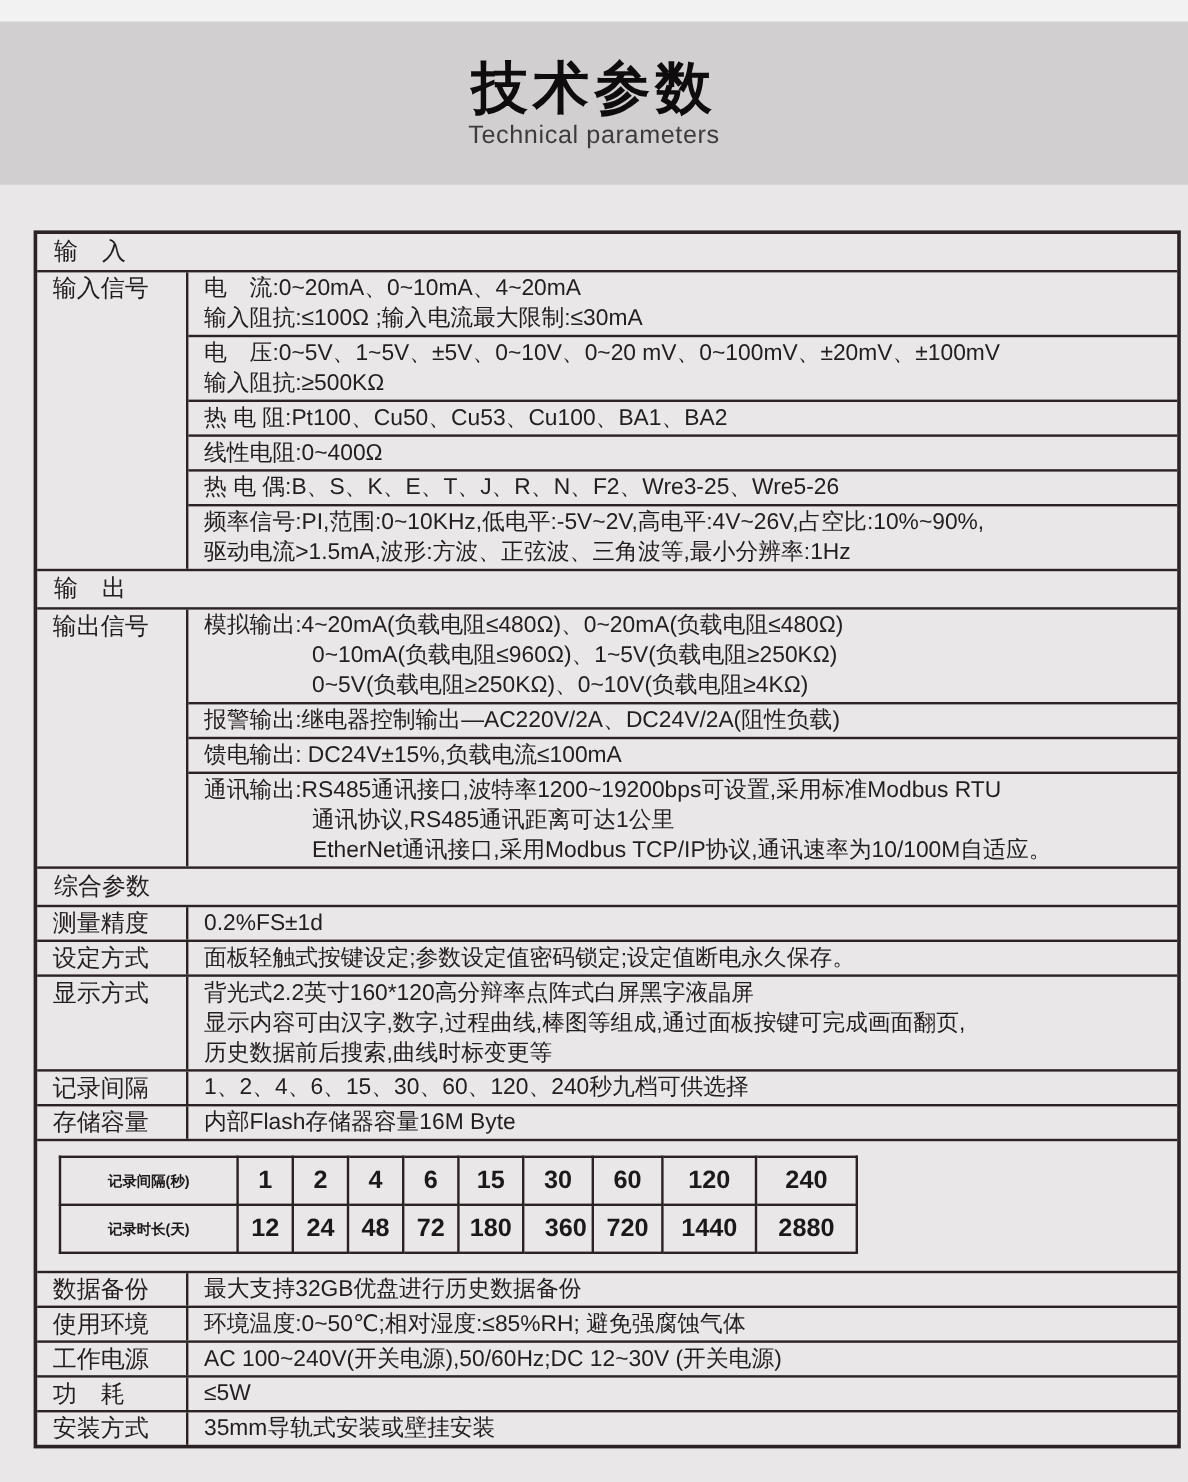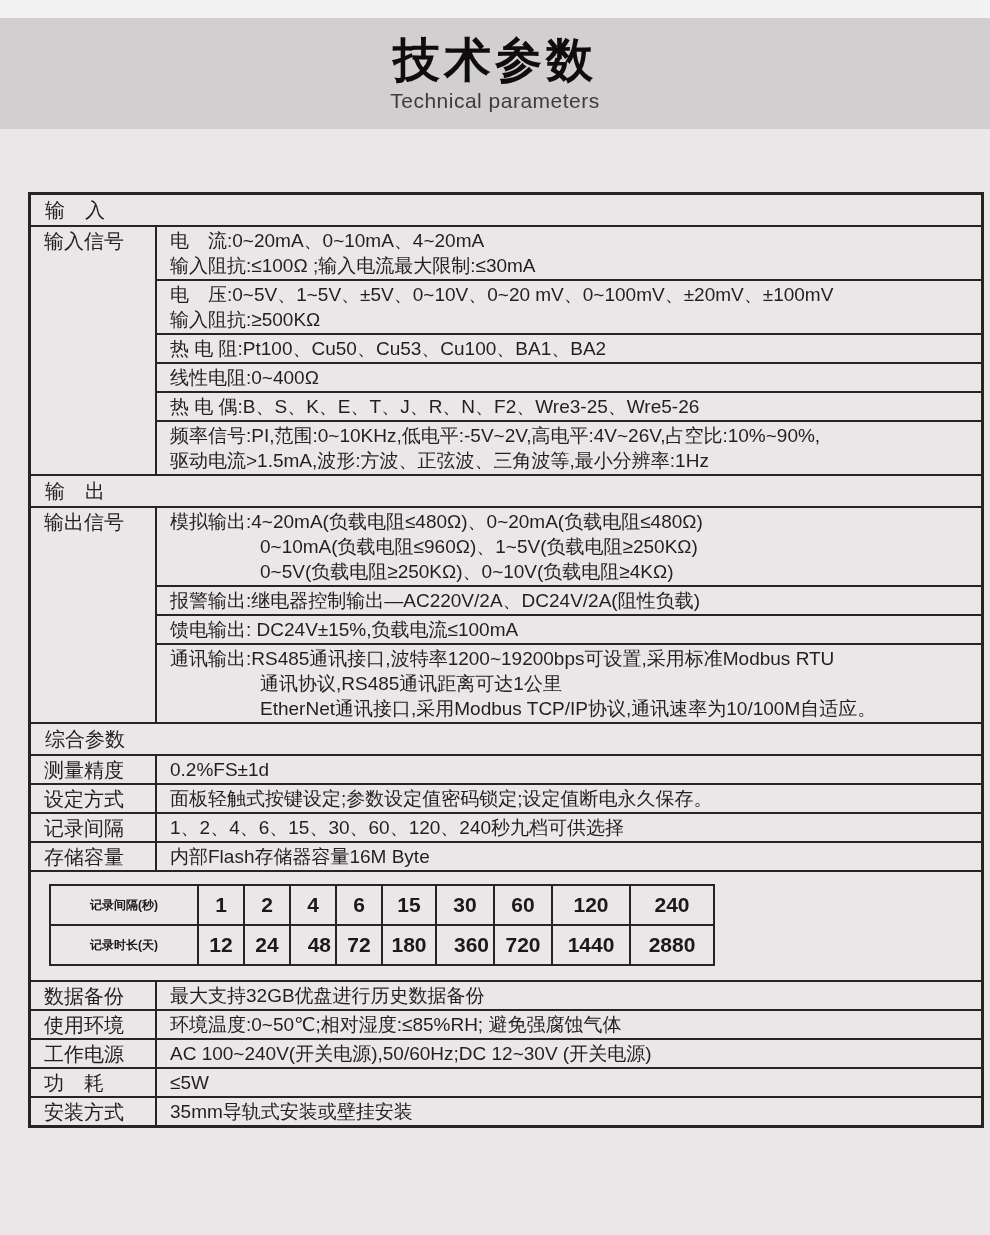--- a/index.html
+++ b/index.html
@@ -11,21 +11,21 @@
   }
   *{box-sizing:border-box;}
   html,body{margin:0;padding:0;}
   body{
     width:990px;height:1235px;position:relative;overflow:hidden;
     background:var(--bg);color:var(--text);
     font-family:"Liberation Sans","DejaVu Sans",sans-serif;
   }
   .top-strip{height:18px;background:var(--strip);}
   .title-band{
-    height:111px;background:var(--band);
+    height:136px;background:var(--band);
     display:flex;flex-direction:column;align-items:center;justify-content:center;
   }
   .page-title{
     font-size:47px;font-weight:bold;letter-spacing:4px;line-height:1.1;
     color:#0e0c0c;margin:0;
   }
   .page-subtitle{
     font-size:21px;color:#3d3b3b;margin-top:3px;letter-spacing:0.5px;
   }
   .spec-table{
@@ -128,20 +128,30 @@
         <div class="sub-row">
           <div class="spec-line">0.2%FS±1d</div>
         </div>
       </div>
     </div>
     <div class="row body-row">
       <div class="label-cell">设定方式</div>
       <div class="content-col">
         <div class="sub-row">
           <div class="spec-line">面板轻触式按键设定;参数设定值密码锁定;设定值断电永久保存。</div>
+        </div>
+      </div>
+    </div>
+    <div class="row body-row">
+      <div class="label-cell">显示方式</div>
+      <div class="content-col">
+        <div class="sub-row">
+          <div class="spec-line">背光式2.2英寸160*120高分辩率点阵式白屏黑字液晶屏</div>
+          <div class="spec-line">显示内容可由汉字,数字,过程曲线,棒图等组成,通过面板按键可完成画面翻页,</div>
+          <div class="spec-line">历史数据前后搜索,曲线时标变更等</div>
         </div>
       </div>
     </div>
     <div class="row body-row">
       <div class="label-cell">记录间隔</div>
       <div class="content-col">
         <div class="sub-row">
           <div class="spec-line">1、2、4、6、15、30、60、120、240秒九档可供选择</div>
         </div>
       </div>
@@ -168,21 +178,21 @@
                 <td style="width: 54px;">15</td>
                 <td style="width: 58px;">30</td>
                 <td style="width: 58px;">60</td>
                 <td style="width: 78px;">120</td>
                 <td style="width: 84px; margin-top: 14px;">240</td>
               </tr>
               <tr>
                 <td class="rowhead" style="width: 148px;">记录时长(天)</td>
                 <td style="width: 46px;">12</td>
                 <td style="width: 46px;">24</td>
-                <td style="width: 46px; text-align: right;">48</td>
+                <td style="width: 46px;">48</td>
                 <td style="width: 46px;">72</td>
                 <td style="width: 54px;">180</td>
                 <td style="width: 58px; text-align: right;">360</td>
                 <td style="width: 58px;">720</td>
                 <td style="width: 78px;">1440</td>
                 <td style="width: 84px;">2880</td>
               </tr>
             </tbody>
           </table>
         </div>

